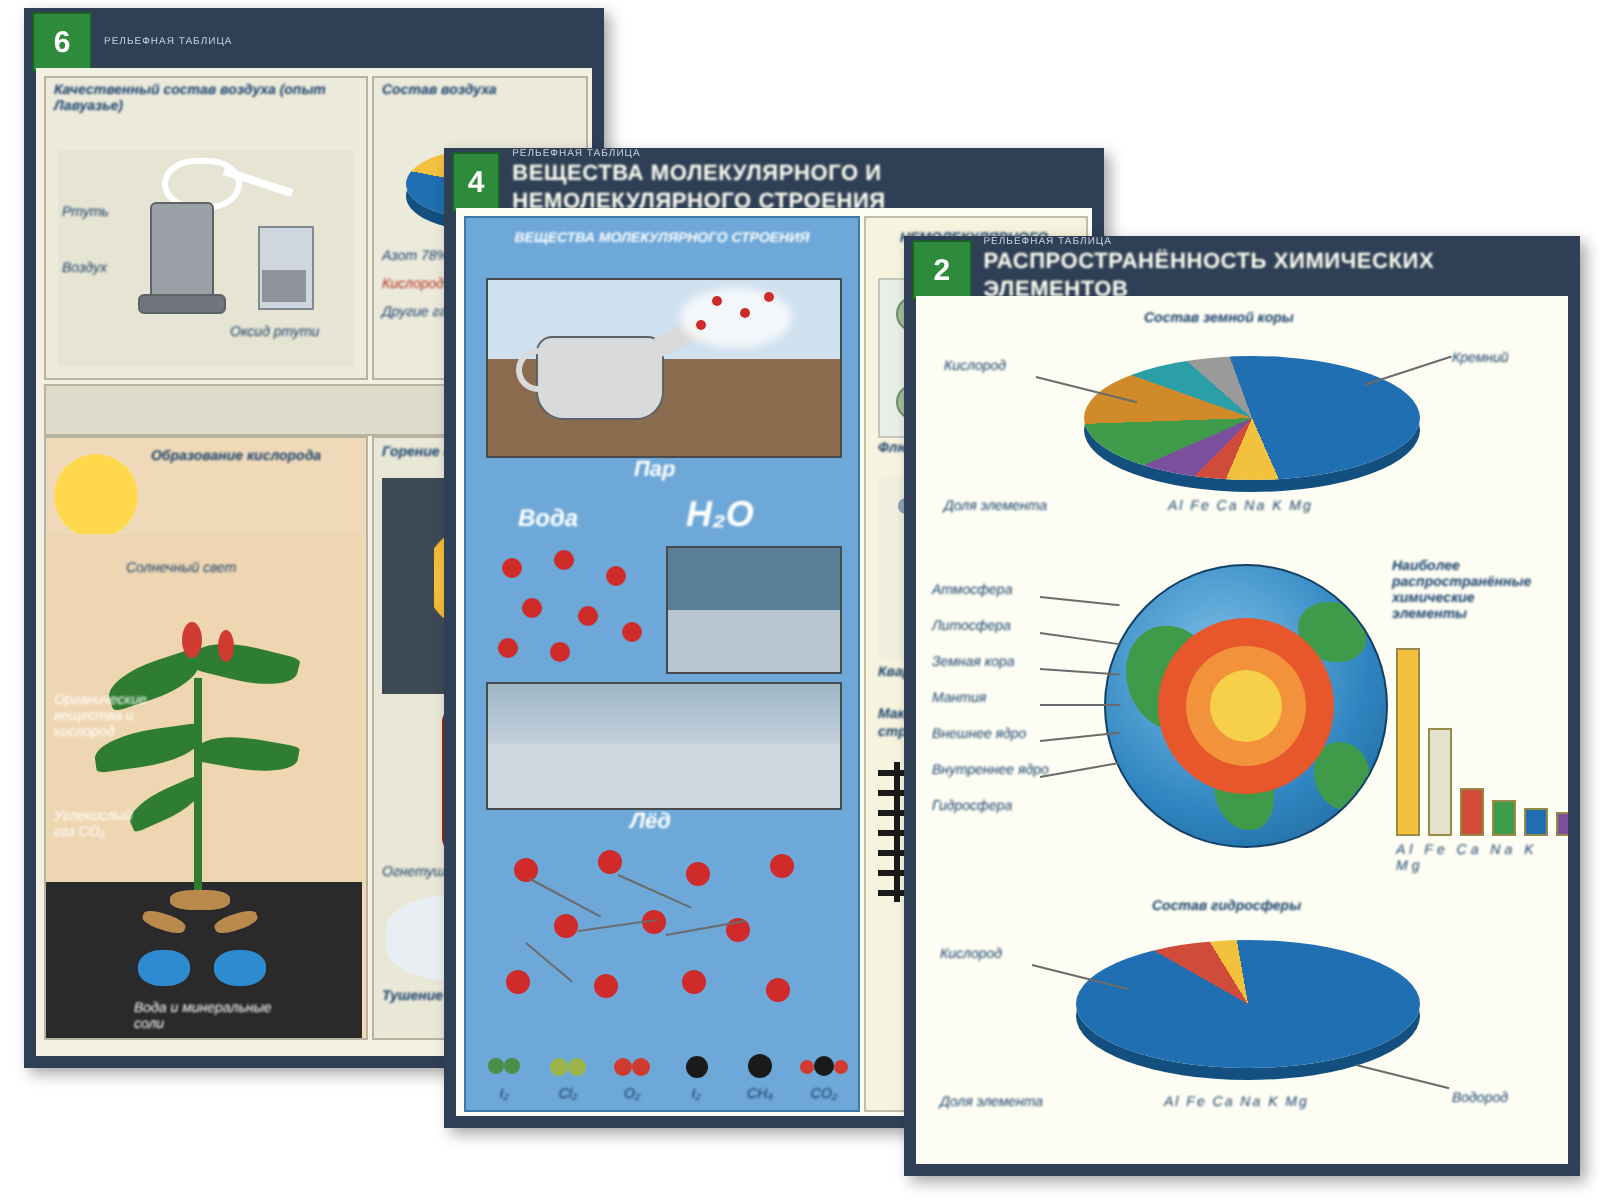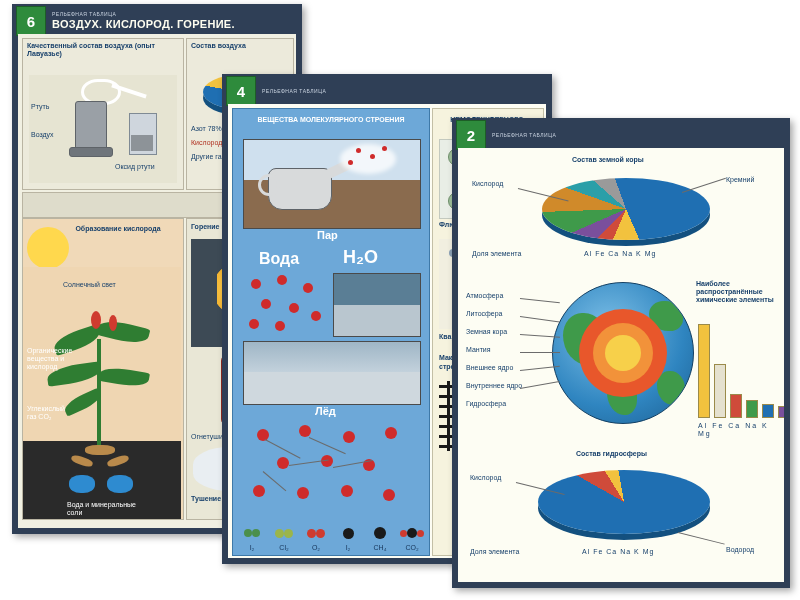--- a/index.html
+++ b/index.html
@@ -14,20 +14,21 @@
   .poster{
     position:absolute;
     background:#2f3f56;
     box-shadow:3px 3px 7px rgba(0,0,0,.35);
     overflow:hidden;
   }
   .poster .inner{
     position:absolute;
     background:#fdfdf6;
     overflow:hidden;
+    font-style:italic;
   }
   .hdr{
     position:absolute;left:0;top:0;right:0;height:34px;
     display:flex;align-items:center;
   }
   .hdr .badge{
     width:28px;height:28px;margin-left:4px;
     background:#2e8b3c;color:#fff;border:1px solid #1d5e27;
     display:flex;align-items:center;justify-content:center;
     font-size:15px;font-weight:bold;
@@ -119,21 +120,20 @@
 </head>
 <body>
 
 <div class="stage">
 
   <div class="poster" id="p13">
     <div class="hdr">
       <div class="badge">6</div>
       <div class="tt">
         <div class="brand">Рельефная таблица</div>
-        <div class="title">ВОЗДУХ. КИСЛОРОД. ГОРЕНИЕ.</div>
       </div>
     </div>
 
     <div class="inner">
 
       <div class="p13-cellL">
         <div class="cap b" style="position:absolute;left:4px;top:3px;width:150px;">Качественный состав воздуха (опыт Лавуазье)</div>
         <div style="position:absolute;left:6px;top:36px;width:148px;height:108px;background:#e6e4d2;"></div>
 
         <div style="position:absolute;left:58px;top:40px;width:34px;height:20px;border:3px solid #ffffff;border-radius:50%/60%;background:transparent;"></div>
@@ -200,41 +200,42 @@
         <div class="cap b" style="position:absolute;left:4px;top:276px;width:96px;">Тушение пожара</div>
       </div>
     </div>
   </div>
 
   <div class="poster" id="p4">
     <div class="hdr">
       <div class="badge">4</div>
       <div class="tt">
         <div class="brand">Рельефная таблица</div>
+        <div class="title">ВЕЩЕСТВА МОЛЕКУЛЯРНОГО И НЕМОЛЕКУЛЯРНОГО СТРОЕНИЯ</div>
       </div>
     </div>
 
     <div class="inner">
 
       <div class="p4-colL">
         <div class="cap wh b" style="position:absolute;left:8px;top:6px;width:180px;text-align:center;line-height:9px;">ВЕЩЕСТВА МОЛЕКУЛЯРНОГО СТРОЕНИЯ</div>
 
         <div class="photo ph-kettle" style="left:10px;top:30px;width:176px;height:88px;">
           <div class="kettle" style="left:24px;top:28px;width:62px;height:40px;background:#d8dadb;border-radius:8px 8px 14px 14px;"></div>
           <div style="position:absolute;left:14px;top:34px;width:16px;height:16px;border:3px solid #d8dadb;border-radius:50%;"></div>
           <div style="position:absolute;left:84px;top:24px;width:22px;height:10px;background:#d8dadb;transform:rotate(-26deg);"></div>
           <div style="position:absolute;left:96px;top:4px;width:56px;height:30px;background:rgba(255,255,255,.75);border-radius:50%;filter:blur(2px);"></div>
           <div class="mol" style="left:112px;top:8px;width:5px;height:5px;"></div>
           <div class="mol" style="left:126px;top:14px;width:5px;height:5px;"></div>
           <div class="mol" style="left:138px;top:6px;width:5px;height:5px;"></div>
           <div class="mol" style="left:104px;top:20px;width:5px;height:5px;"></div>
         </div>
         <div class="cap wh b" style="position:absolute;left:84px;top:122px;font-size:11px;">Пар</div>
 
-        <div class="cap wh b" style="position:absolute;left:26px;top:146px;font-size:16px;">Вода</div>
+        <div class="cap wh b" style="position:absolute;left:26px;top:146px;font-size:12px;">Вода</div>
         <div class="cap wh b" style="position:absolute;left:110px;top:144px;font-size:18px;">H₂O</div>
 
         <div style="position:absolute;left:10px;top:164px;width:86px;height:62px;background:#6da8d8;">
           <div class="mol" style="left:8px;top:6px;width:10px;height:10px;"></div>
           <div class="mol" style="left:34px;top:2px;width:10px;height:10px;"></div>
           <div class="mol" style="left:60px;top:10px;width:10px;height:10px;"></div>
           <div class="mol" style="left:18px;top:26px;width:10px;height:10px;"></div>
           <div class="mol" style="left:46px;top:30px;width:10px;height:10px;"></div>
           <div class="mol" style="left:68px;top:38px;width:10px;height:10px;"></div>
           <div class="mol" style="left:6px;top:46px;width:10px;height:10px;"></div>
@@ -357,20 +358,21 @@
         </div>
       </div>
     </div>
   </div>
 
   <div class="poster" id="p2">
     <div class="hdr">
       <div class="badge">2</div>
       <div class="tt">
         <div class="brand">Рельефная таблица</div>
+        <div class="title">РАСПРОСТРАНЁННОСТЬ ХИМИЧЕСКИХ ЭЛЕМЕНТОВ</div>
       </div>
     </div>
 
     <div class="inner">
 
       <div class="panel" style="left:6px;top:6px;width:314px;height:120px;">
         <div class="cap b" style="position:absolute;left:108px;top:2px;">Состав земной коры</div>
         <div class="pie3d" style="left:78px;top:24px;width:168px;height:62px;
              background:conic-gradient(from -20deg,#1f6fb2 0 49%, #f2c23e 49% 62%, #cf4b3a 62% 68%, #7a4f9c 68% 74%, #3f9a4a 74% 80%, #d08a2a 80% 86%, #2b9fa8 86% 92%, #9a9a9a 92% 100%);"></div>
         <div class="cap" style="position:absolute;left:8px;top:26px;">Кислород</div>

